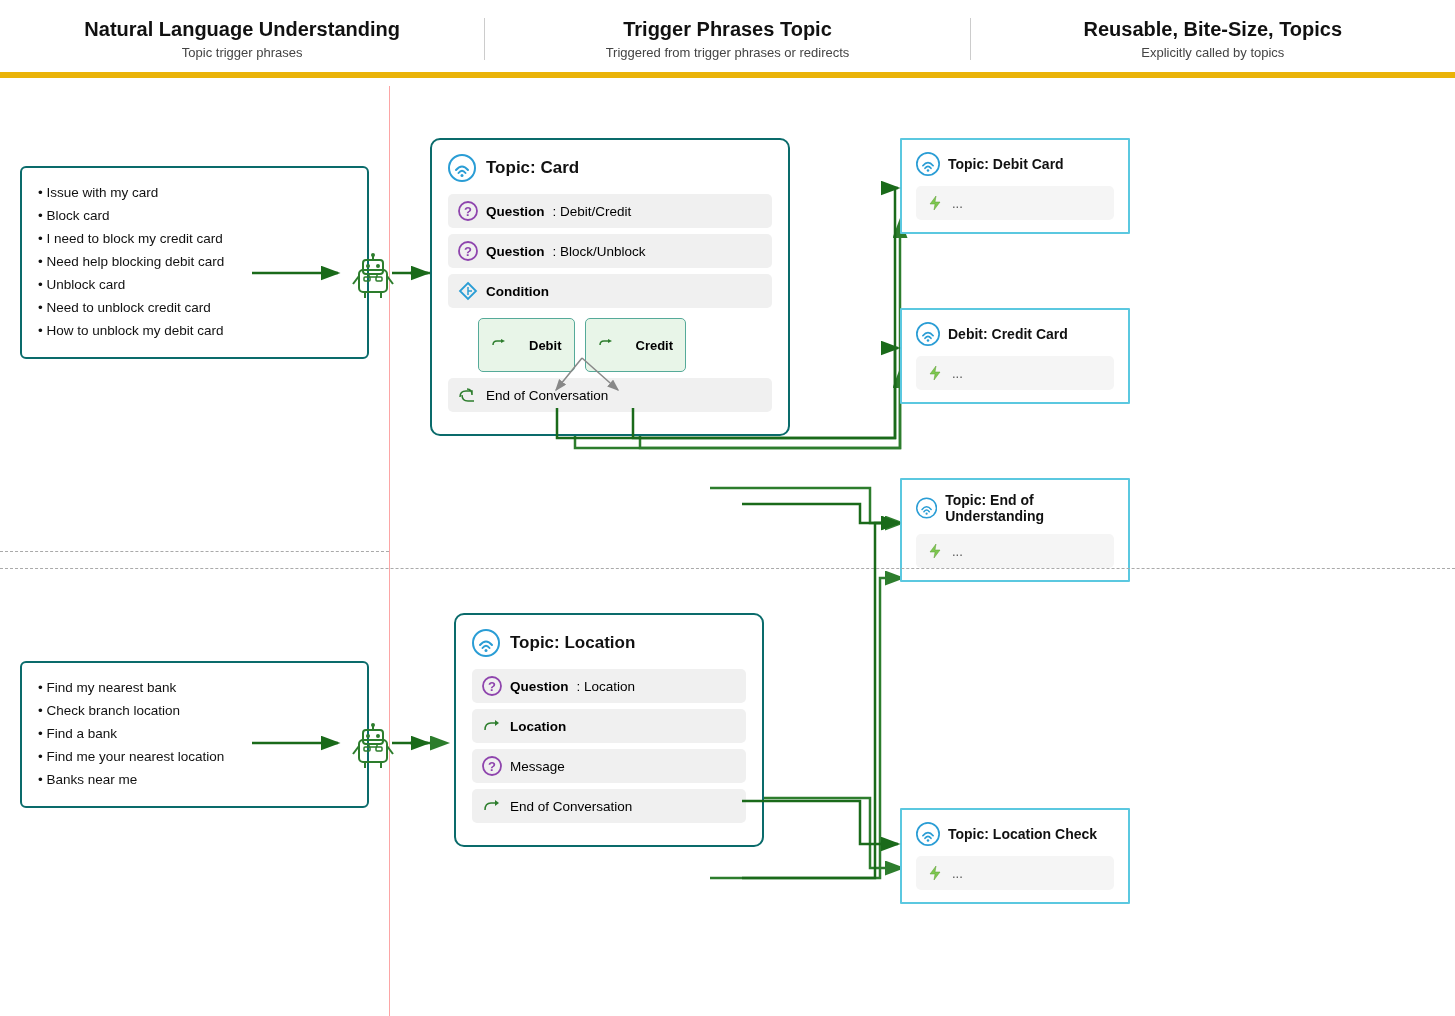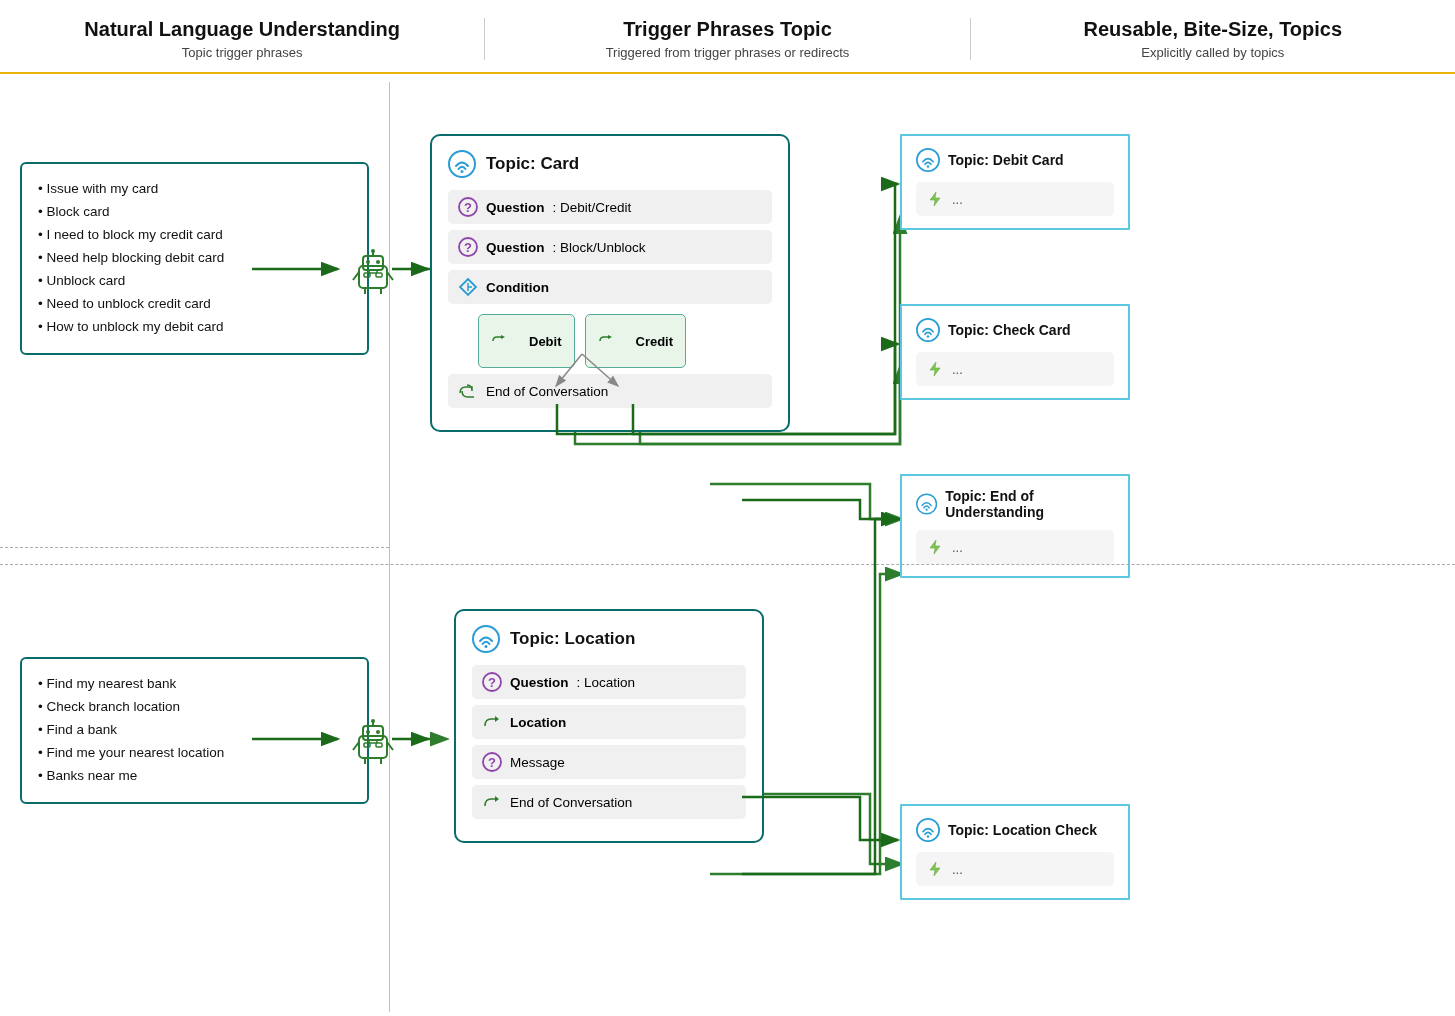--- a/index.html
+++ b/index.html
@@ -16,21 +16,21 @@
       width: 1455px;
       min-height: 1016px;
       position: relative;
       padding: 0;
     }
 
     
     .header-row {
       display: flex;
       width: 100%;
-      border-bottom: 2px solid #eab308;
+      border-bottom: 6px solid #eab308;
       padding: 18px 0 12px 0;
     }
     .header-col {
       flex: 1;
       text-align: center;
       padding: 0 20px;
     }
     .header-col:not(:last-child) {
       border-right: 1px solid #ccc;
     }
@@ -402,21 +402,21 @@
     </div>
 
     <div class="reusable-box" style="left:900px; top:230px;">
       <div class="reusable-header">
         <svg width="24" height="24" viewBox="0 0 28 28">
           <circle cx="14" cy="14" r="13" fill="none" stroke="#2a9dd5" stroke-width="2"></circle>
           <path d="M8 16 Q14 9 20 16" fill="none" stroke="#2a9dd5" stroke-width="2" stroke-linecap="round"></path>
           <path d="M10.5 19 Q14 14.5 17.5 19" fill="none" stroke="#2a9dd5" stroke-width="2" stroke-linecap="round"></path>
           <circle cx="14" cy="21.5" r="1.5" fill="#2a9dd5"></circle>
         </svg>
-        <span class="reusable-title">Topic: Check Card</span>
+        <span class="reusable-title">Debit: Credit Card</span>
       </div>
       <div class="reusable-content">
         <svg width="18" height="18" viewBox="0 0 18 18">
           <polygon points="10,2 4,10 9,10 8,16 14,8 9,8" fill="#7ec850" stroke="#5a9a30" stroke-width="0.5"></polygon>
         </svg>
         <span>...</span>
       </div>
     </div>
 
     <div class="reusable-box" style="left:900px; top:400px;">

